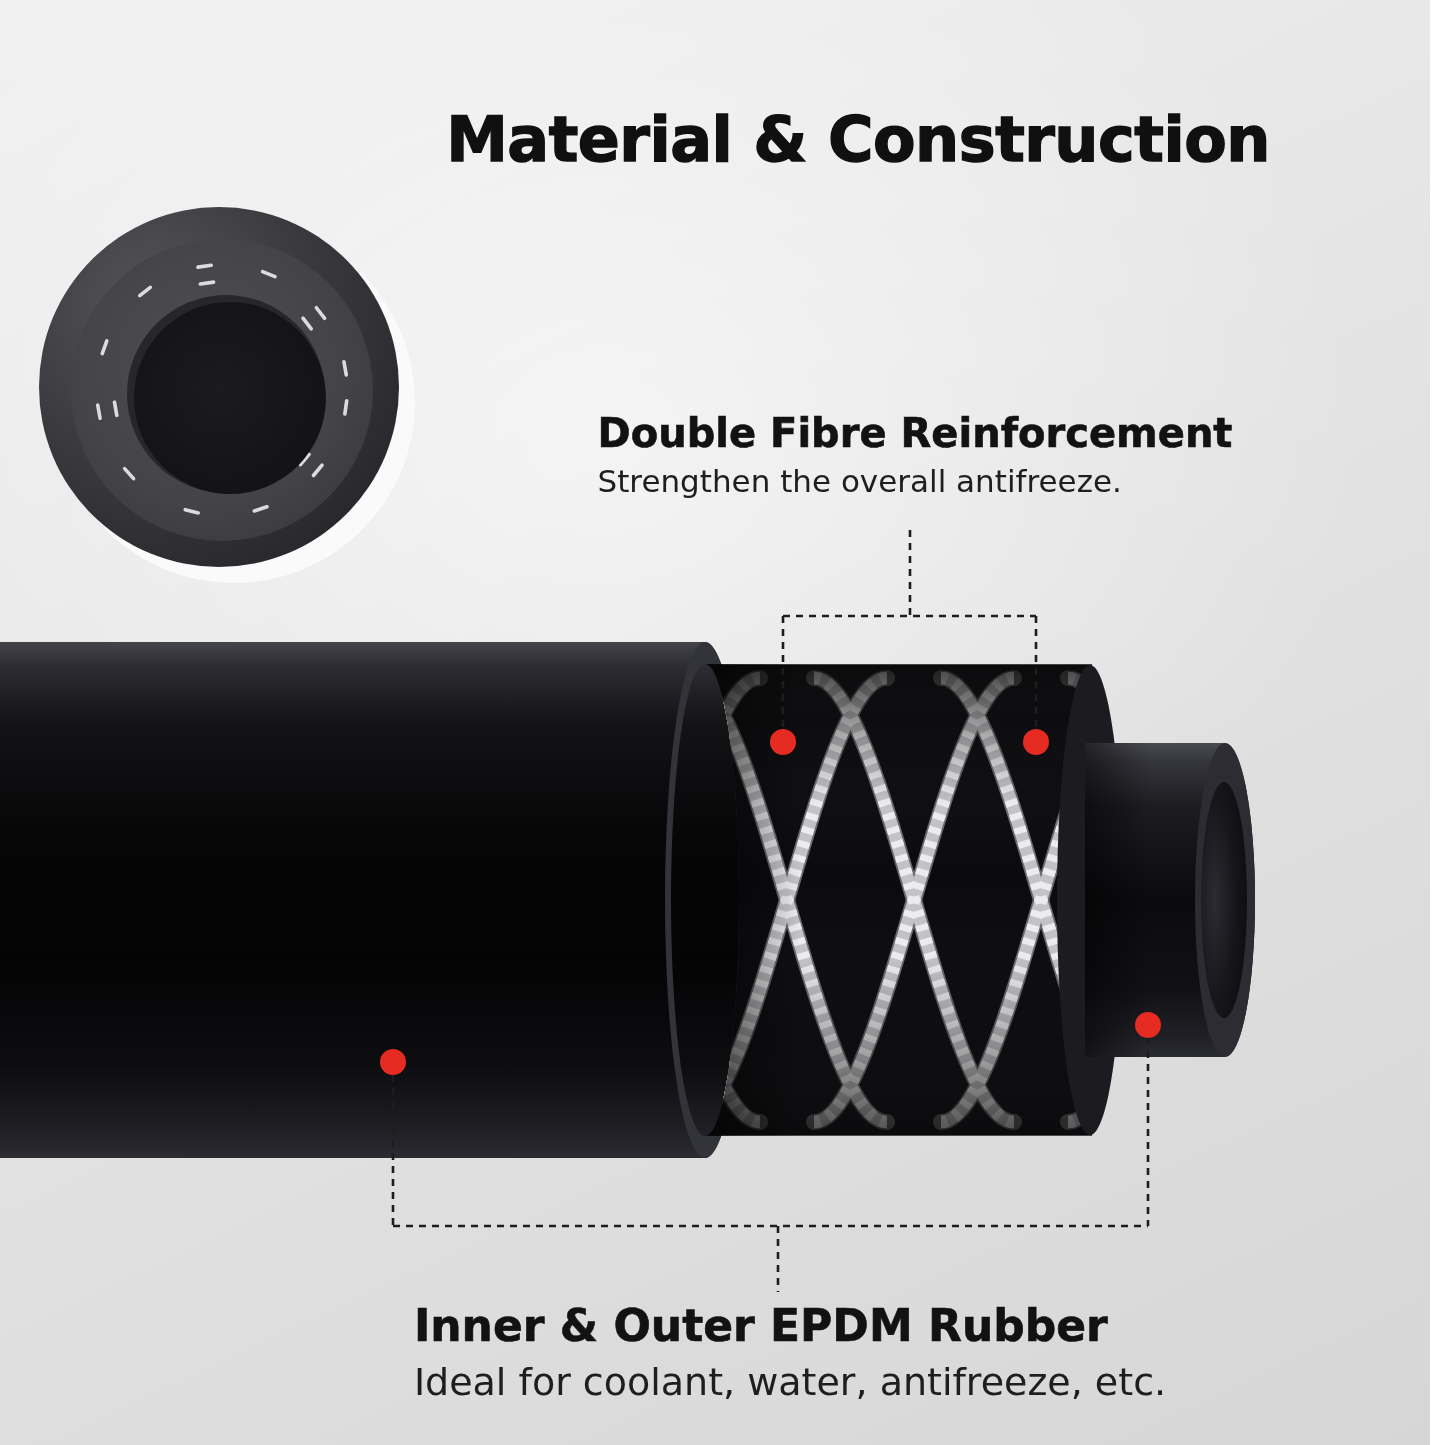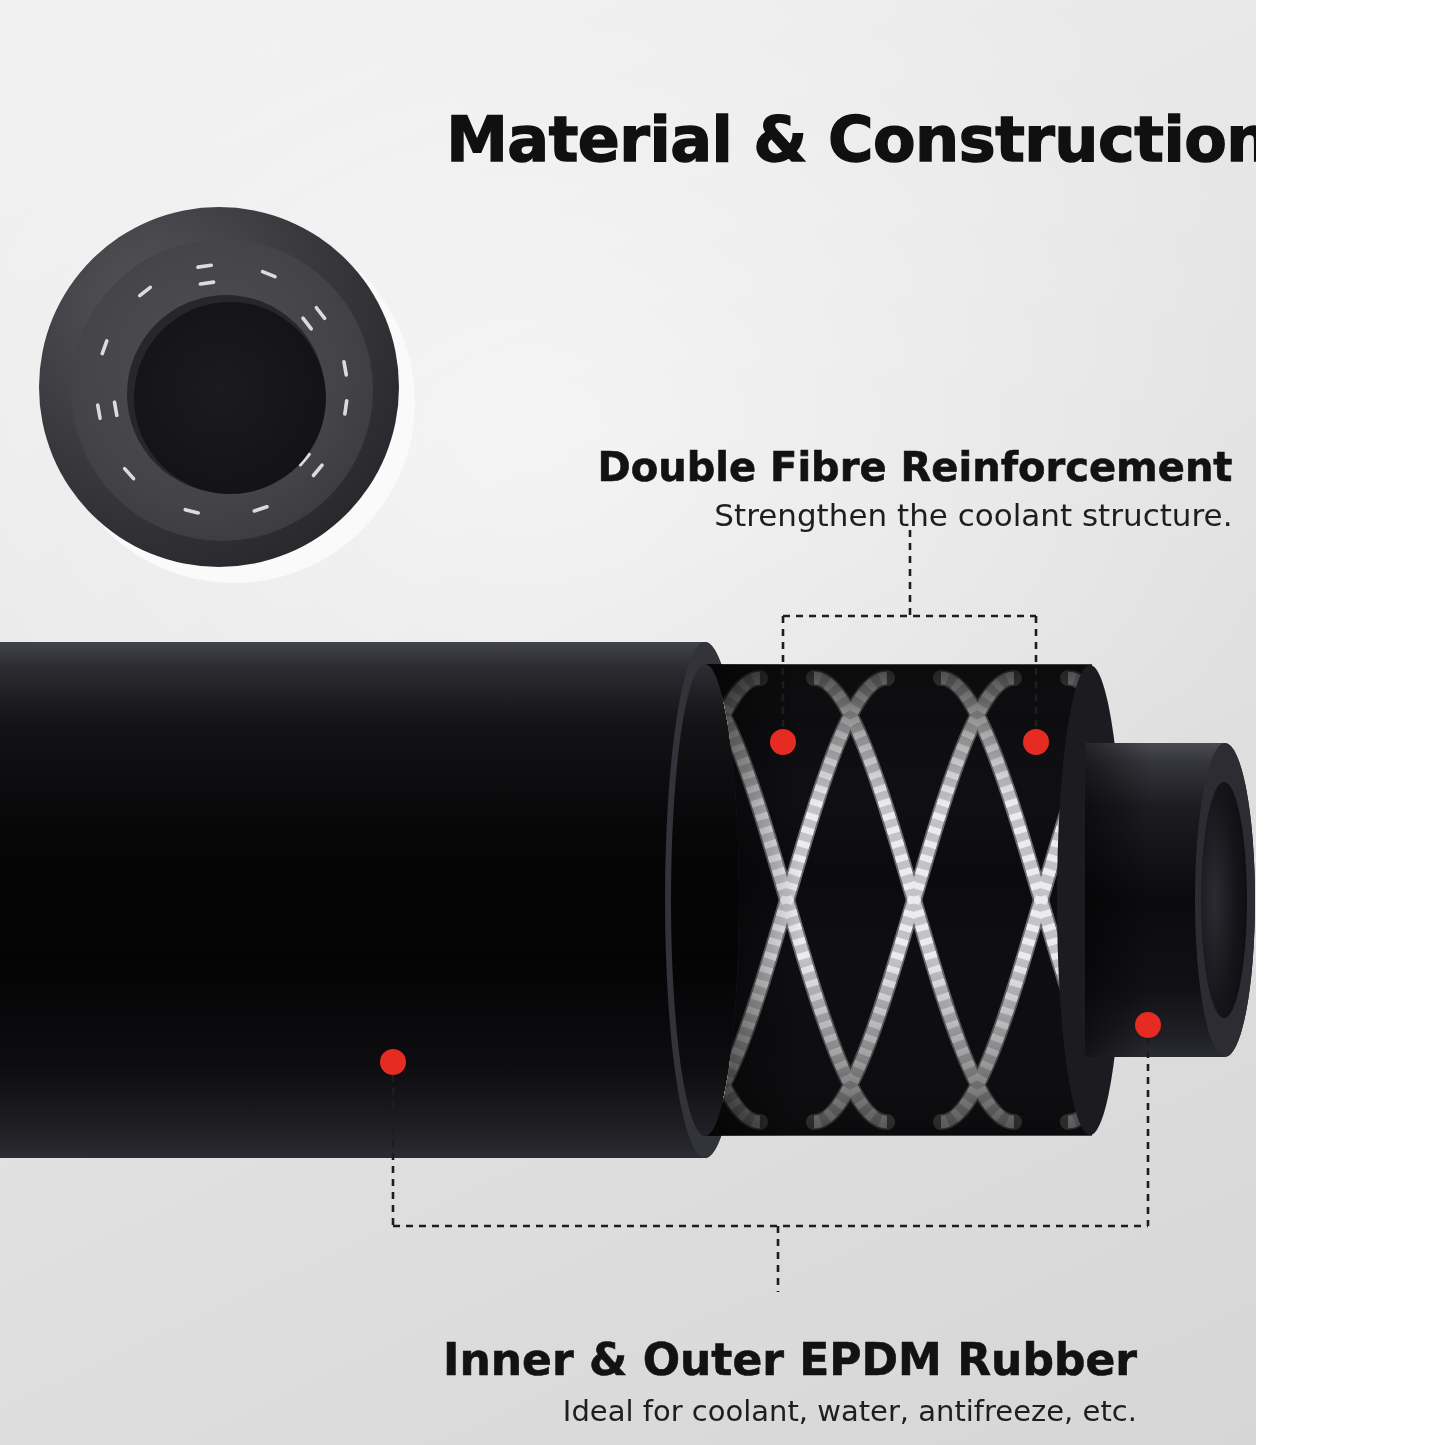--- a/index.html
+++ b/index.html
@@ -5,40 +5,40 @@
   :root{
     --accent:#e62b23;
     --line:#1d1d1d;
     --title-color:#101010;
     --bg-top:#f1f1f1;
     --bg-bottom:#d6d6d7;
   }
   *{margin:0;padding:0;box-sizing:border-box;}
   body{font-family:"DejaVu Sans","Liberation Sans",sans-serif;}
   .canvas{
-    position:relative;width:1256px;height:1445px;overflow:hidden;
+    position:relative;width:1430px;height:1445px;overflow:hidden;
     background:
       radial-gradient(ellipse 1100px 900px at 42% 30%, rgba(255,255,255,.55), rgba(255,255,255,0) 70%),
       linear-gradient(155deg, var(--bg-top) 0%, #e4e4e5 45%, var(--bg-bottom) 100%);
   }
   .art{position:absolute;left:0;top:0;width:1445px;height:1445px;}
   .title{
     position:absolute;left:858px;top:103px;transform:translateX(-50%);
     white-space:nowrap;font-size:62px;font-weight:bold;color:var(--title-color);
     letter-spacing:-.5px;-webkit-text-stroke:1.4px var(--title-color);
   }
-  .callout{position:absolute;text-align:right;transform:translateX(-50%);white-space:nowrap;margin-top:34px;}
+  .callout{position:absolute;text-align:left;transform:translateX(-50%);white-space:nowrap;}
   .callout-heading{font-weight:bold;color:#121212;-webkit-text-stroke:.6px #121212;}
   .callout-sub{color:#1e1e1e;}
   .callout-fibre{left:915px;top:410px;}
   .callout-fibre .callout-heading{font-size:40px;}
   .callout-fibre .callout-sub{font-size:31px;margin-top:7px;}
   .callout-rubber{left:790px;top:1300px;}
   .callout-rubber .callout-heading{font-size:44px;}
-  .callout-rubber .callout-sub{font-size:29px;margin-top:9px;}
+  .callout-rubber .callout-sub{font-size:38px;margin-top:9px;}
   .dashes path{fill:none;stroke:var(--line);stroke-width:2.6;stroke-dasharray:7 6;}
   .marker{fill:var(--accent);}
   .rope-under use{stroke:#6c6c70;stroke-width:16;fill:none;stroke-linecap:round;}
   .rope-body use{stroke:#c3c3c6;stroke-width:12.5;fill:none;}
   .rope-twist use{stroke:#ececee;stroke-width:12.5;fill:none;stroke-dasharray:6.5 8;}
 </style>
 </head>
 <body>
 
 <div class="canvas">
@@ -221,21 +221,21 @@
       <circle class="marker" cx="1036" cy="742" r="13"></circle>
       <circle class="marker" cx="393" cy="1062" r="13"></circle>
       <circle class="marker" cx="1148" cy="1025" r="13"></circle>
     </g>
   </svg>
 
   <h1 class="title">Material &amp; Construction</h1>
 
   <div class="callout callout-fibre">
     <div class="callout-heading">Double Fibre Reinforcement</div>
-    <div class="callout-sub">Strengthen the coolant structure.</div>
+    <div class="callout-sub">Strengthen the overall antifreeze.</div>
   </div>
 
   <div class="callout callout-rubber">
     <div class="callout-heading">Inner &amp; Outer EPDM Rubber</div>
     <div class="callout-sub">Ideal for coolant, water, antifreeze, etc.</div>
   </div>
 
 </div>
 
 </body></html>

